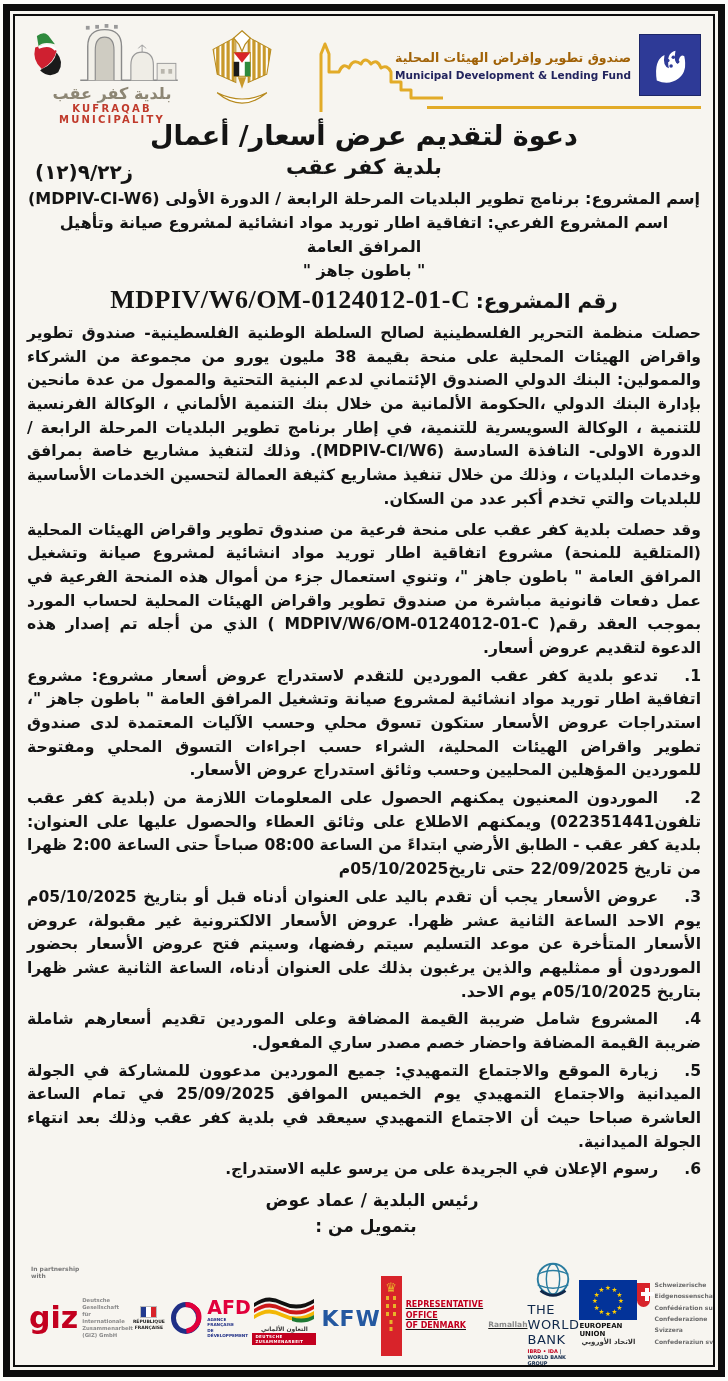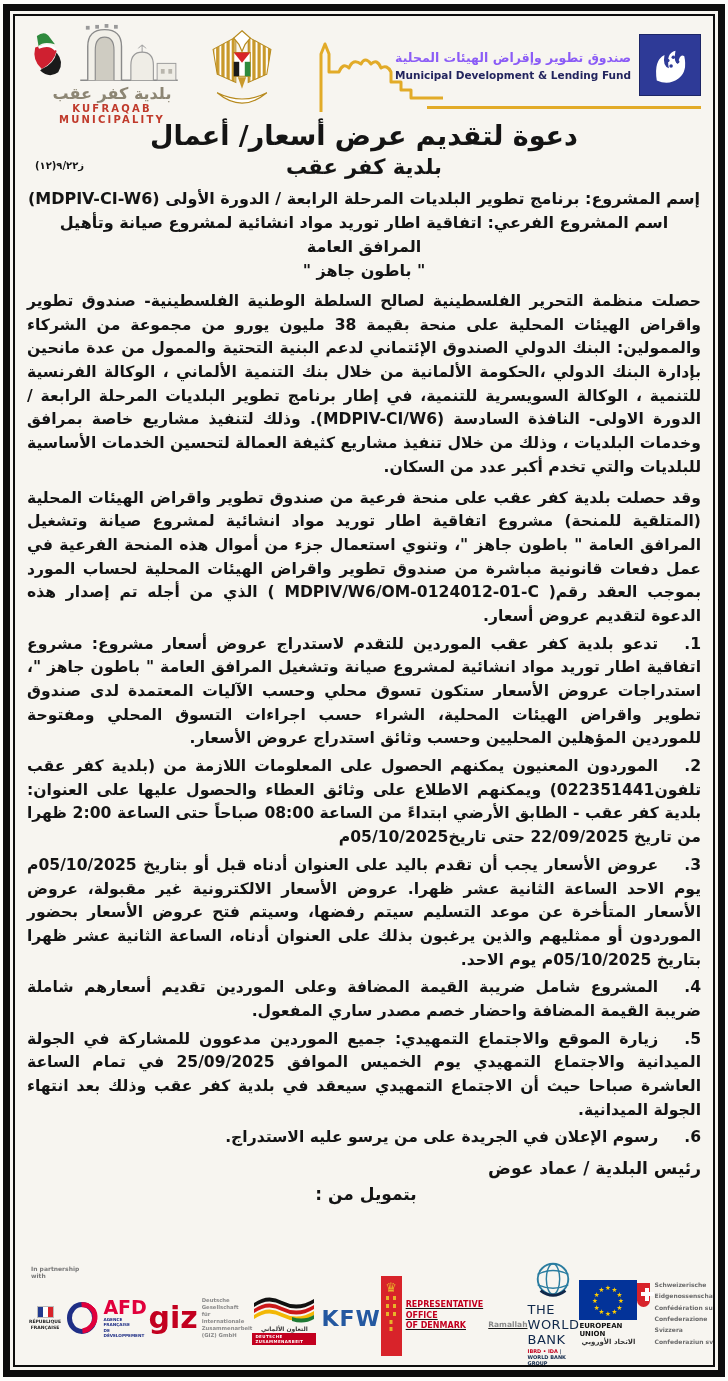--- a/index.html
+++ b/index.html
@@ -13,44 +13,44 @@
   .header{position:relative;height:96px;flex:0 0 auto;display:flex;align-items:flex-start;}
   .muni{width:170px;position:relative;height:96px;}
   .muni-art{display:flex;align-items:flex-end;height:62px;}
   .muni-name-ar{font-size:16px;font-weight:bold;color:#8d8674;text-align:center;line-height:1.1;margin-top:1px;}
   .muni-name-en{font-size:10px;font-weight:bold;color:#c03a2b;letter-spacing:2.2px;text-align:center;}
   .eagle{margin-left:14px;margin-top:6px;}
   .skyline{position:absolute;left:286px;bottom:6px;}
   .goldline{position:absolute;left:400px;right:0;bottom:9px;height:3px;background:#e2ab28;}
   .mdlf{position:absolute;right:0;top:12px;display:flex;align-items:center;gap:8px;}
   .mdlf-text{text-align:right;}
-  .mdlf-ar{font-size:12.5px;font-weight:bold;color:#8b5cf6;}
+  .mdlf-ar{font-size:12.5px;font-weight:bold;color:#a16207;}
   .mdlf-en{font-size:10.5px;font-weight:bold;color:#23255e;margin-top:4px;}
   .mdlf-icon{width:60px;height:60px;background:#2e3a97;border:1px solid #1d2666;display:flex;align-items:center;justify-content:center;}
 
   
   .titleblock{position:relative;text-align:center;margin-top:2px;flex:0 0 auto;}
   .title-main{font-size:27px;font-weight:bold;}
-  .title-ref{position:absolute;left:8px;top:40px;font-size:10px;font-weight:bold;
+  .title-ref{position:absolute;left:8px;top:40px;font-size:20px;font-weight:bold;
              direction:ltr;unicode-bidi:bidi-override;}
   .title-muni{font-size:21px;font-weight:bold;margin-top:4px;}
 
   
   .project{direction:rtl;text-align:center;font-weight:bold;margin-top:8px;flex:0 0 auto;}
   .project .ln{font-size:16px;line-height:1.5;}
   .project-number{direction:rtl;margin-top:2px;font-weight:bold;}
   .pn-label{font-size:20px;}
   .pn-value{font-family:"Liberation Serif",serif;font-size:26px;letter-spacing:.5px;}
 
   
   .bodytext{direction:rtl;text-align:justify;font-weight:bold;font-size:15.6px;line-height:1.52;flex:0 0 auto;}
   .para{margin:7px 0 0 0;}
   .item{margin:4px 0 0 0;}
   .item-num{padding-left:26px;}
-  .signature{direction:rtl;font-size:17px;font-weight:bold;text-align:right;padding-left:16px;margin-top:8px;flex:0 0 auto;}
+  .signature{direction:rtl;font-size:17px;font-weight:bold;text-align:center;padding-left:16px;margin-top:8px;flex:0 0 auto;}
   .funding{direction:rtl;font-size:17px;font-weight:bold;text-align:center;padding-left:4px;margin-top:6px;flex:0 0 auto;}
 
   
   .logos{margin-top:auto;flex:0 0 auto;height:92px;display:flex;align-items:center;
          justify-content:space-between;padding:0 2px;position:relative;}
   .partnership{position:absolute;left:4px;top:-2px;font-size:6px;color:#777;line-height:1.2;font-weight:bold;}
   .logo-item{display:flex;align-items:center;gap:4px;}
   .fr-col{display:flex;flex-direction:column;align-items:center;}
   .fr-flag{width:15px;height:10px;background:linear-gradient(90deg,#223a8f 33%,#fff 33% 66%,#d8232a 66%);border:.5px solid #bbb;}
   .fr-txt{font-size:4.5px;font-weight:bold;color:#222;text-align:center;line-height:1.2;margin-top:1px;}
@@ -164,20 +164,24 @@
       <div class="title-main">دعوة لتقديم عرض أسعار/ أعمال</div>
       <div class="title-ref">(١٢)٩/٢٢ز</div>
       <div class="title-muni">بلدية كفر عقب</div>
     </div>
 
     <div class="project">
       <div class="ln">إسم المشروع: برنامج تطوير البلديات المرحلة الرابعة / الدورة الأولى (MDPIV-CI-W6)</div>
       <div class="ln">اسم المشروع الفرعي: اتفاقية اطار توريد مواد انشائية لمشروع صيانة وتأهيل المرافق العامة</div>
       <div class="ln">" باطون جاهز "</div>
     </div>
+    <div class="project-number" style="text-align:center;">
+      <span class="pn-label">رقم المشروع:</span>
+      <span class="pn-value">MDPIV/W6/OM-0124012-01-C</span>
+    </div>
 
     <div class="bodytext">
       <p class="para">حصلت منظمة التحرير الفلسطينية لصالح السلطة الوطنية الفلسطينية- صندوق تطوير واقراض الهيئات المحلية على منحة بقيمة 38 مليون يورو من مجموعة من الشركاء والممولين: البنك الدولي الصندوق الإئتماني لدعم البنية التحتية والممول من عدة مانحين بإدارة البنك الدولي ،الحكومة الألمانية من خلال بنك التنمية الألماني ، الوكالة الفرنسية للتنمية ، الوكالة السويسرية للتنمية، في إطار برنامج تطوير البلديات المرحلة الرابعة / الدورة الاولى- النافذة السادسة (MDPIV-CI/W6). وذلك لتنفيذ مشاريع خاصة بمرافق وخدمات البلديات ، وذلك من خلال تنفيذ مشاريع كثيفة العمالة لتحسين الخدمات الأساسية للبلديات والتي تخدم أكبر عدد من السكان.</p>
       <p class="para">وقد حصلت بلدية كفر عقب على منحة فرعية من صندوق تطوير واقراض الهيئات المحلية (المتلقية للمنحة) مشروع اتفاقية اطار توريد مواد انشائية لمشروع صيانة وتشغيل المرافق العامة " باطون جاهز "، وتنوي استعمال جزء من أموال هذه المنحة الفرعية في عمل دفعات قانونية مباشرة من صندوق تطوير واقراض الهيئات المحلية لحساب المورد بموجب العقد رقم( MDPIV/W6/OM-0124012-01-C ) الذي من أجله تم إصدار هذه الدعوة لتقديم عروض أسعار.</p>
 
       <p class="item"><span class="item-num">1.</span><span>تدعو بلدية كفر عقب الموردين للتقدم لاستدراج عروض أسعار مشروع:  مشروع اتفاقية اطار توريد مواد انشائية لمشروع صيانة وتشغيل المرافق العامة " باطون جاهز "، استدراجات عروض الأسعار ستكون تسوق محلي وحسب الآليات المعتمدة لدى صندوق تطوير واقراض الهيئات المحلية، الشراء حسب اجراءات التسوق المحلي ومفتوحة للموردين المؤهلين المحليين وحسب وثائق استدراج عروض الأسعار.</span></p>
       <p class="item"><span class="item-num">2.</span><span>الموردون المعنيون يمكنهم الحصول على المعلومات اللازمة من (بلدية كفر عقب تلفون022351441) ويمكنهم الاطلاع على وثائق العطاء والحصول عليها على العنوان: بلدية كفر عقب - الطابق الأرضي ابتداءً من الساعة 08:00 صباحاً حتى الساعة 2:00 ظهرا من تاريخ 22/09/2025 حتى تاريخ05/10/2025م</span></p>
       <p class="item"><span class="item-num">3.</span><span>عروض الأسعار يجب أن تقدم باليد على العنوان أدناه قبل أو بتاريخ 05/10/2025م يوم الاحد الساعة الثانية عشر ظهرا. عروض الأسعار الالكترونية غير مقبولة، عروض الأسعار المتأخرة عن موعد التسليم سيتم رفضها، وسيتم فتح عروض الأسعار بحضور الموردون أو ممثليهم والذين يرغبون بذلك على العنوان أدناه، الساعة الثانية عشر ظهرا بتاريخ 05/10/2025م يوم الاحد.</span></p>
       <p class="item"><span class="item-num">4.</span><span>المشروع شامل ضريبة القيمة المضافة وعلى الموردين تقديم أسعارهم شاملة ضريبة القيمة المضافة واحضار خصم مصدر ساري المفعول.</span></p>
       <p class="item"><span class="item-num">5.</span><span>زيارة الموقع والاجتماع التمهيدي: جميع الموردين مدعوون للمشاركة في الجولة الميدانية والاجتماع التمهيدي يوم الخميس الموافق 25/09/2025 في تمام الساعة العاشرة صباحا حيث أن الاجتماع التمهيدي سيعقد في بلدية كفر عقب وذلك بعد انتهاء الجولة الميدانية.</span></p>
@@ -187,37 +191,37 @@
     <div class="signature">رئيس البلدية / عماد عوض</div>
     <div class="funding">بتمويل من :</div>
 
     <div class="logos">
       <div class="partnership">
         <div>In partnership</div>
         <div>with</div>
       </div>
 
       <div class="logo-item" style="margin-top:10px;">
-        <div class="fr-col">
-          <div class="fr-flag"></div>
-          <div class="fr-txt"><span>RÉPUBLIQUE</span><br><span>FRANÇAISE</span></div>
-        </div>
-        <div class="afd-ring"></div>
-        <div class="afd-col">
-          <div class="afd-name">AFD</div>
-          <div class="afd-sub"><span>AGENCE FRANÇAISE</span><br><span>DE DÉVELOPPEMENT</span></div>
-        </div>
-      </div>
-
-      <div class="logo-item" style="margin-top:10px;">
         <div class="giz-name">giz</div>
         <div class="giz-col">
           <span>Deutsche Gesellschaft</span>
           <span>für Internationale</span>
           <span>Zusammenarbeit (GIZ) GmbH</span>
+        </div>
+      </div>
+
+      <div class="logo-item" style="margin-top:10px;">
+        <div class="fr-col">
+          <div class="fr-flag"></div>
+          <div class="fr-txt"><span>RÉPUBLIQUE</span><br><span>FRANÇAISE</span></div>
+        </div>
+        <div class="afd-ring"></div>
+        <div class="afd-col">
+          <div class="afd-name">AFD</div>
+          <div class="afd-sub"><span>AGENCE FRANÇAISE</span><br><span>DE DÉVELOPPEMENT</span></div>
         </div>
       </div>
 
       <div class="kfw-wrap" style="margin-top:10px;">
         <div class="coop-col">
           <svg width="64" height="34" viewBox="0 0 64 34">
             <path d="M2 12 Q16 2 30 10 Q46 18 62 8 L62 12 Q46 22 30 14 Q16 6 2 16 Z" fill="#111"></path>
             <path d="M2 18 Q16 8 30 16 Q46 24 62 14 L62 18 Q46 28 30 20 Q16 12 2 22 Z" fill="#cc1719"></path>
             <path d="M2 24 Q16 14 30 22 Q46 30 62 20 L62 24 Q46 34 30 26 Q16 18 2 28 Z" fill="#f2b705"></path>
             <path d="M40 26 Q52 30 62 24 L62 28 Q52 34 40 30 Z" fill="#1e7a34"></path>

